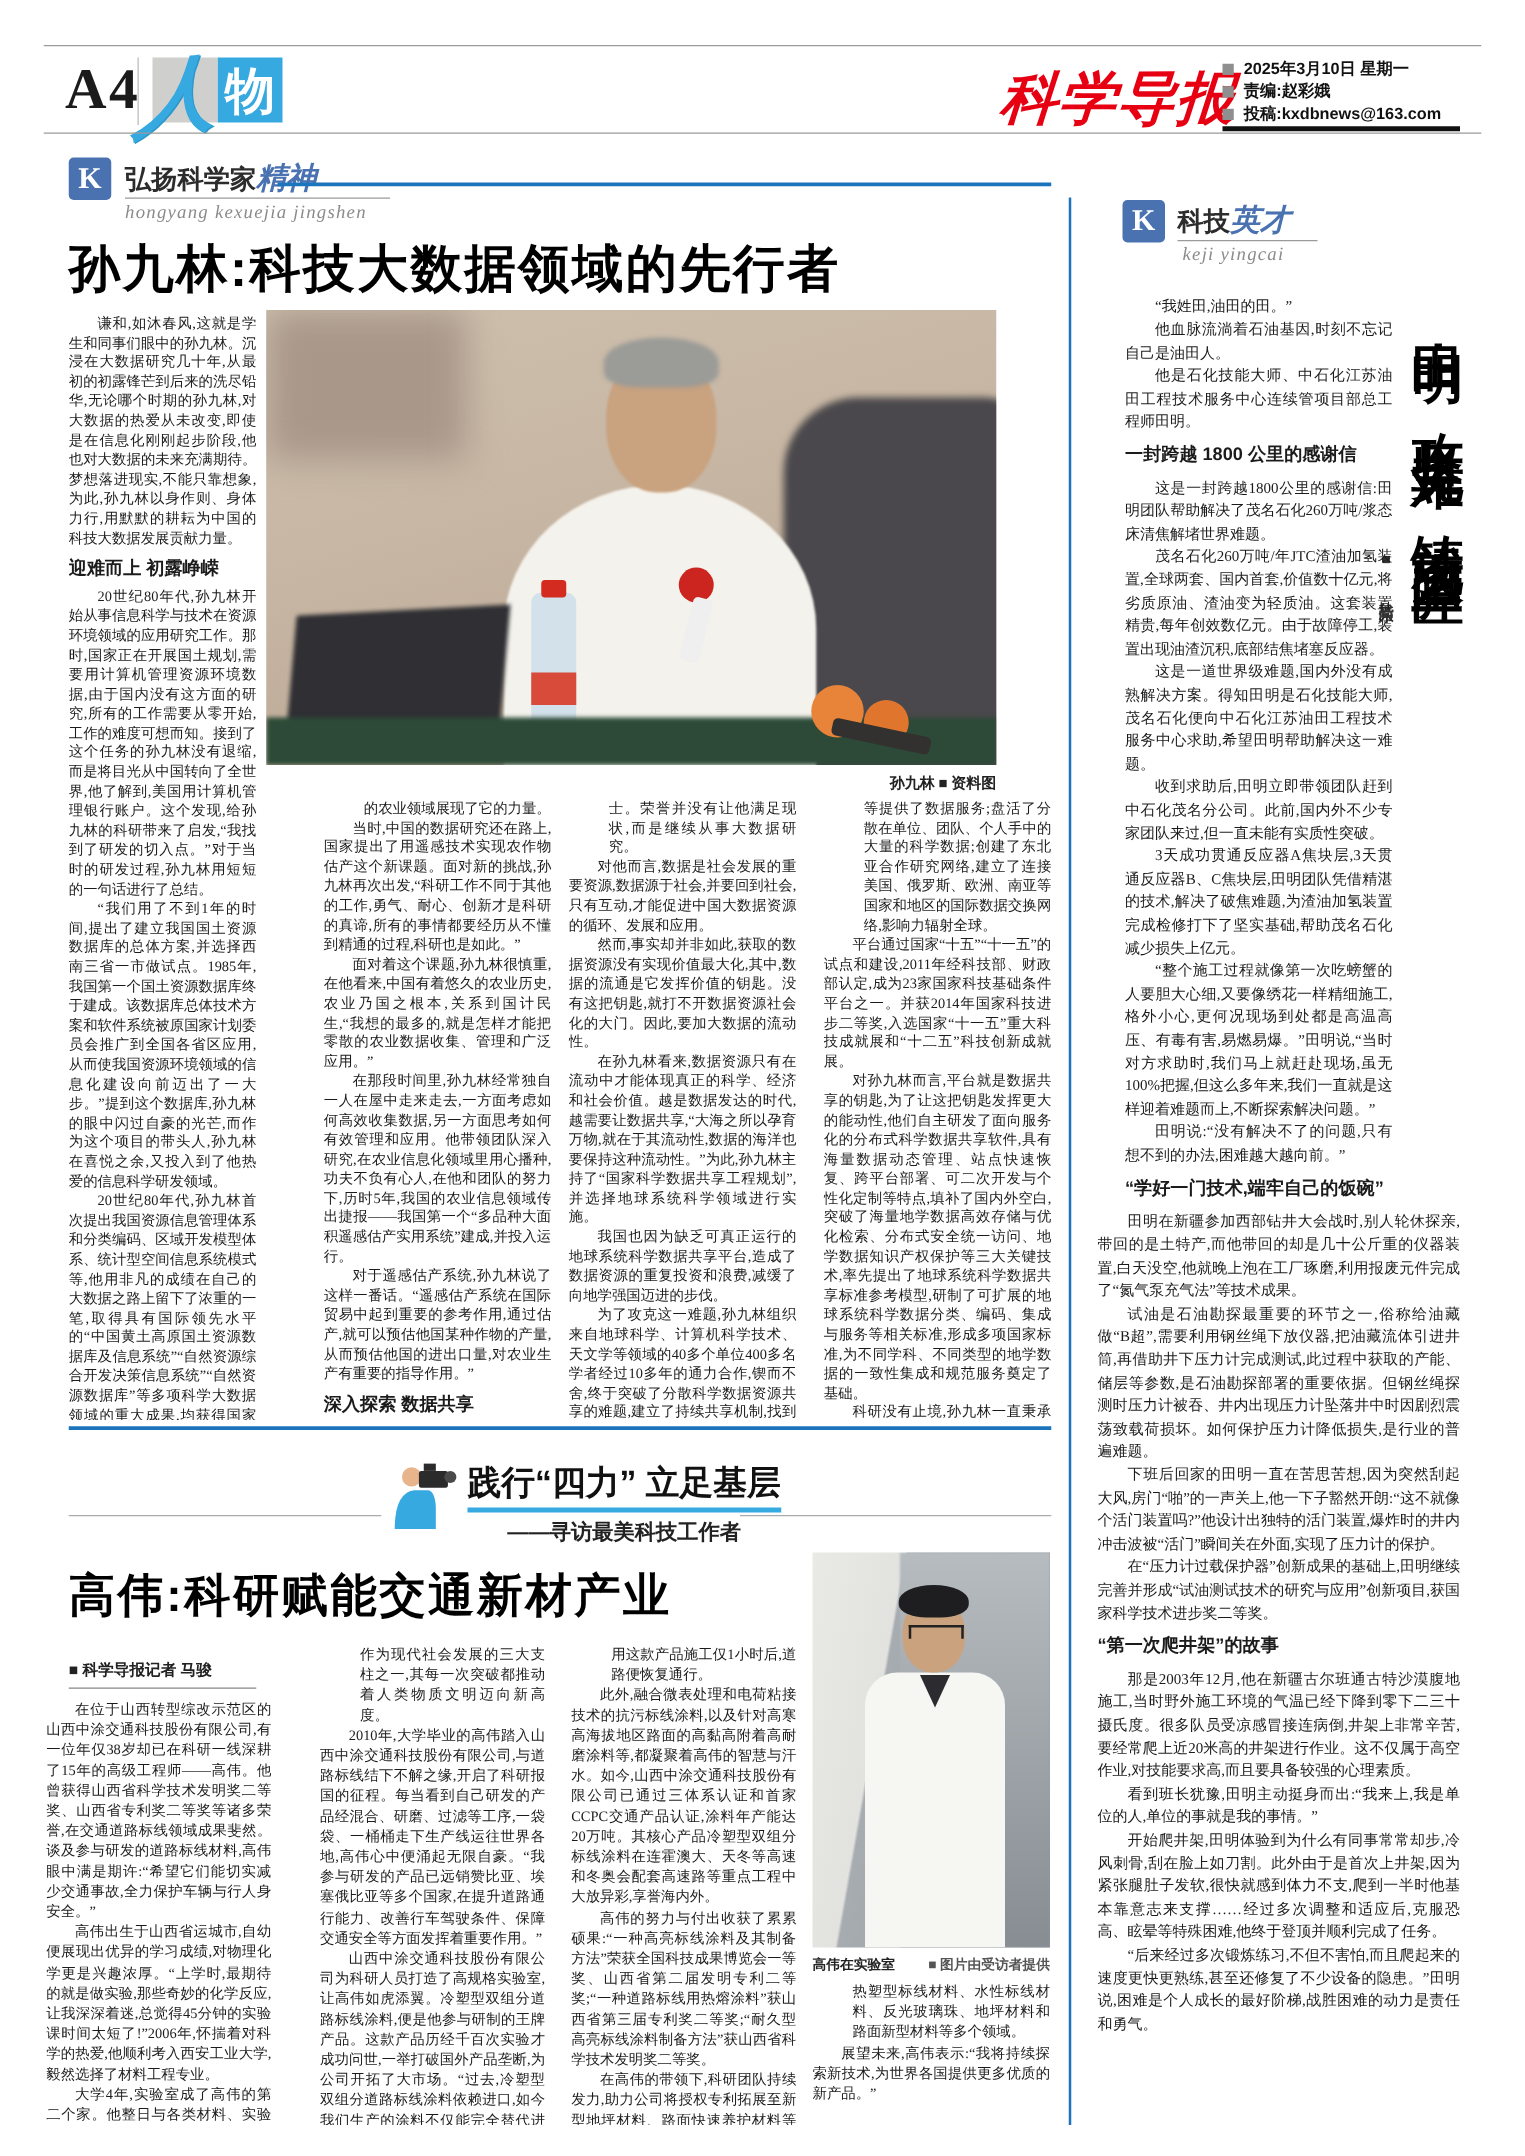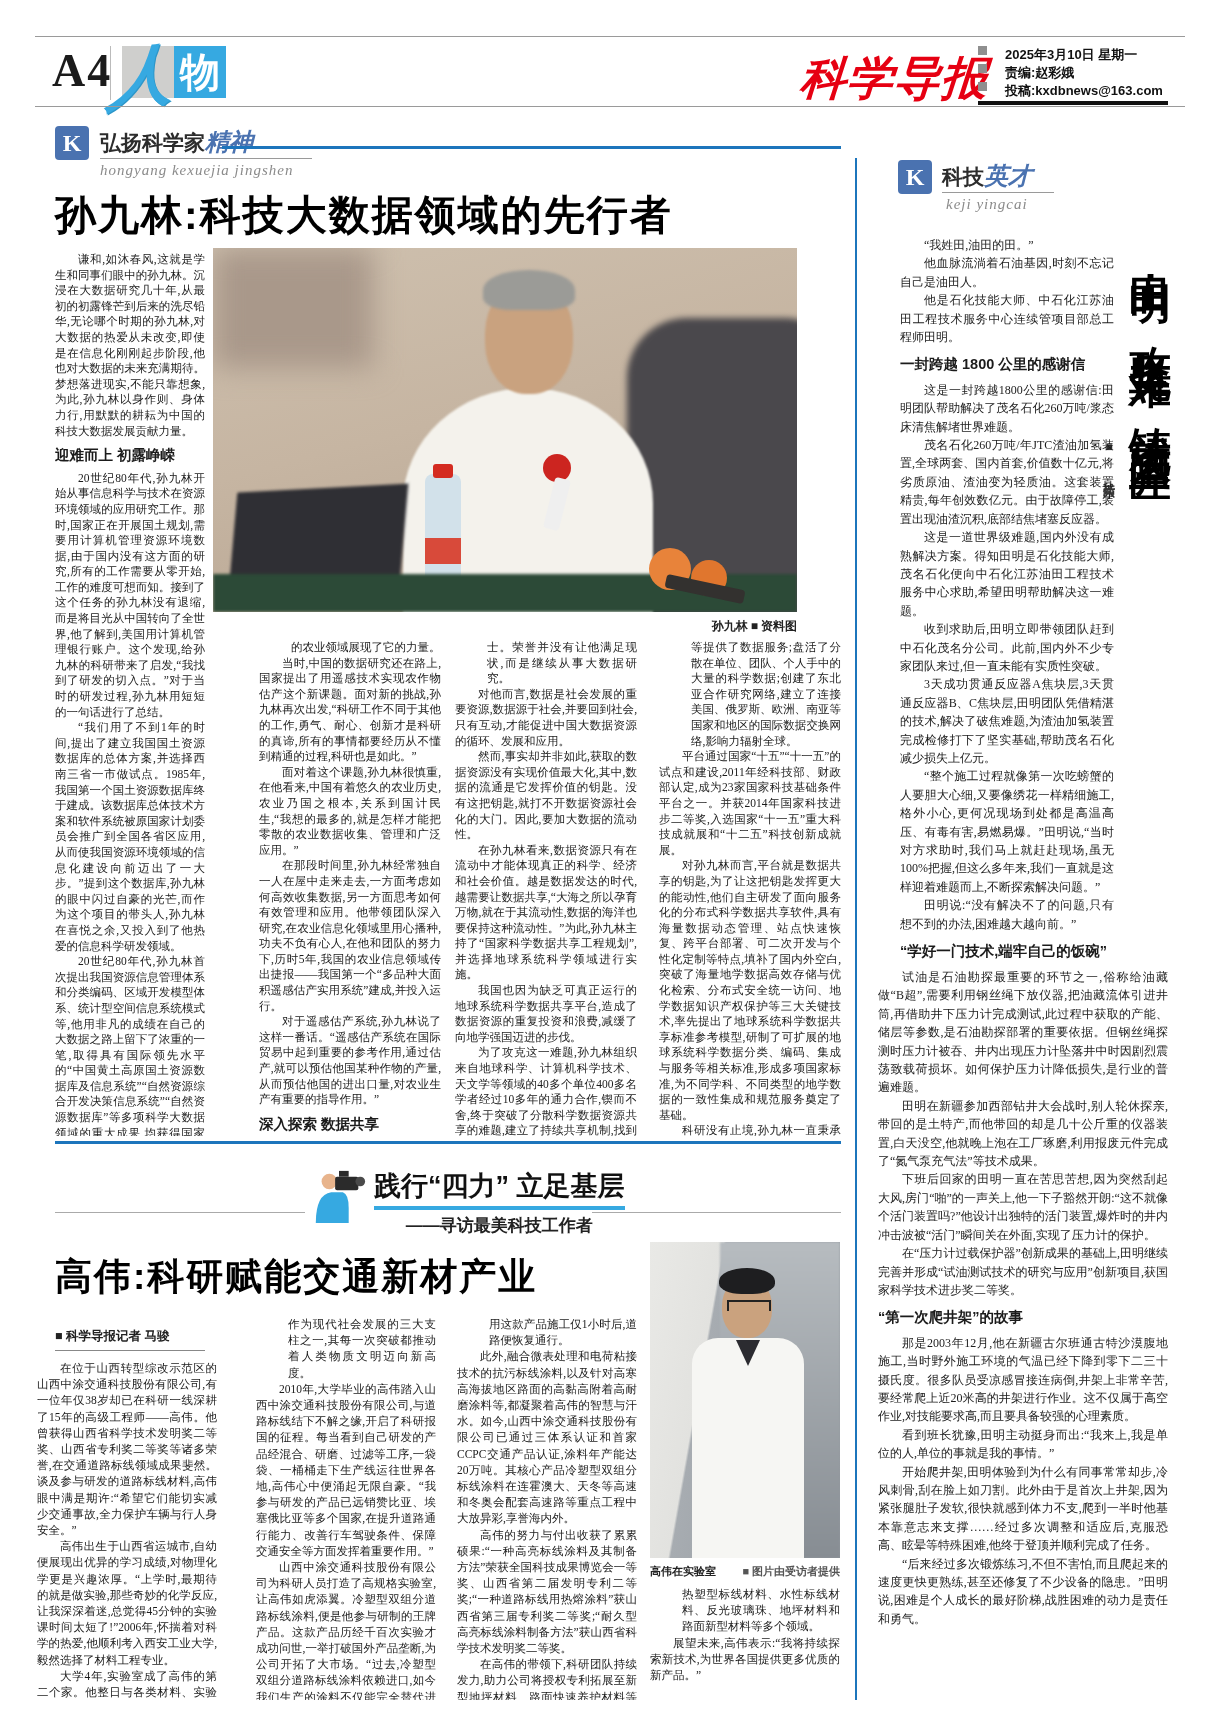--- a/index.html
+++ b/index.html
@@ -12,21 +12,21 @@
   
   .page-label{font-size:46px;font-weight:bold;letter-spacing:2px;}
   .logo-gray{width:52px;height:52px;background:#cfcfcd;}
   .logo-blue{width:52px;height:52px;background:#36a9e1;display:flex;align-items:center;justify-content:center;}
   .logo-wu{color:#fff;font-size:40px;font-weight:bold;font-family:"Liberation Sans",sans-serif;}
   .logo-ren{position:absolute;left:-14px;top:-14px;font-size:66px;font-weight:bold;color:#36a9e1;
             font-style:italic;transform:rotate(-6deg) skewX(-10deg);text-shadow:1px 1px 0 #2d96c8;}
   .masthead{font-size:46px;font-weight:bold;color:#e60012;font-style:italic;letter-spacing:1px;
             transform:skewX(-4deg);white-space:nowrap;}
   .hinfo{font-family:"Liberation Sans",sans-serif;font-size:13px;font-weight:bold;color:#111;
-         display:flex;gap:18px;height:18px;}
+         display:flex;align-items:center;gap:8px;height:18px;}
   .sq{display:inline-block;width:9px;height:9px;background:#8f8f8f;}
   .hbar{position:absolute;background:#111;height:4px;}
 
   
   .kbox{width:34px;height:34px;background:#4a72b0;border-radius:4px;color:#fff;display:flex;
         align-items:center;justify-content:center;font-size:24px;font-weight:bold;}
   .badge-title{font-family:"Liberation Sans",sans-serif;font-size:21px;font-weight:bold;color:#2c2c2c;}
   .badge-script{font-size:24px;font-weight:bold;font-style:italic;color:#4a72b0;}
   .badge-pinyin{font-size:15px;font-style:italic;color:#8b8b8b;letter-spacing:1px;}
   .badge-underline{position:absolute;background:#9a9a9a;height:1px;}
@@ -268,22 +268,22 @@
       <p class="para p">这是一封跨越1800公里的感谢信:田明团队帮助解决了茂名石化260万吨/浆态床清焦解堵世界难题。</p>
       <p class="para p">茂名石化260万吨/年JTC渣油加氢装置,全球两套、国内首套,价值数十亿元,将劣质原油、渣油变为轻质油。这套装置精贵,每年创效数亿元。由于故障停工,装置出现油渣沉积,底部结焦堵塞反应器。</p>
       <p class="para p">这是一道世界级难题,国内外没有成熟解决方案。得知田明是石化技能大师,茂名石化便向中石化江苏油田工程技术服务中心求助,希望田明帮助解决这一难题。</p>
       <p class="para p">收到求助后,田明立即带领团队赶到中石化茂名分公司。此前,国内外不少专家团队来过,但一直未能有实质性突破。</p>
       <p class="para p">3天成功贯通反应器A焦块层,3天贯通反应器B、C焦块层,田明团队凭借精湛的技术,解决了破焦难题,为渣油加氢装置完成检修打下了坚实基础,帮助茂名石化减少损失上亿元。</p>
       <p class="para p">“整个施工过程就像第一次吃螃蟹的人要胆大心细,又要像绣花一样精细施工,格外小心,更何况现场到处都是高温高压、有毒有害,易燃易爆。”田明说,“当时对方求助时,我们马上就赶赴现场,虽无100%把握,但这么多年来,我们一直就是这样迎着难题而上,不断探索解决问题。”</p>
       <p class="para p">田明说:“没有解决不了的问题,只有想不到的办法,困难越大越向前。”</p>
       <p class="para sub">“学好一门技术,端牢自己的饭碗”</p>
     </div>
   <div class="ncol s-col" style="left:878px;top:968px;width:290px;height:732px;">
+      <p class="para p">田明在新疆参加西部钻井大会战时,别人轮休探亲,带回的是土特产,而他带回的却是几十公斤重的仪器装置,白天没空,他就晚上泡在工厂琢磨,利用报废元件完成了“氮气泵充气法”等技术成果。</p>
       <p class="para p">试油是石油勘探最重要的环节之一,俗称给油藏做“B超”,需要利用钢丝绳下放仪器,把油藏流体引进井筒,再借助井下压力计完成测试,此过程中获取的产能、储层等参数,是石油勘探部署的重要依据。但钢丝绳探测时压力计被吞、井内出现压力计坠落井中时因剧烈震荡致载荷损坏。如何保护压力计降低损失,是行业的普遍难题。</p>
-      <p class="para p">田明在新疆参加西部钻井大会战时,别人轮休探亲,带回的是土特产,而他带回的却是几十公斤重的仪器装置,白天没空,他就晚上泡在工厂琢磨,利用报废元件完成了“氮气泵充气法”等技术成果。</p>
       <p class="para p">下班后回家的田明一直在苦思苦想,因为突然刮起大风,房门“啪”的一声关上,他一下子豁然开朗:“这不就像个活门装置吗?”他设计出独特的活门装置,爆炸时的井内冲击波被“活门”瞬间关在外面,实现了压力计的保护。</p>
       <p class="para p">在“压力计过载保护器”创新成果的基础上,田明继续完善并形成“试油测试技术的研究与应用”创新项目,获国家科学技术进步奖二等奖。</p>
       <p class="para sub">“第一次爬井架”的故事</p>
       <p class="para p">那是2003年12月,他在新疆古尔班通古特沙漠腹地施工,当时野外施工环境的气温已经下降到零下二三十摄氏度。很多队员受凉感冒接连病倒,井架上非常辛苦,要经常爬上近20米高的井架进行作业。这不仅属于高空作业,对技能要求高,而且要具备较强的心理素质。</p>
       <p class="para p">看到班长犹豫,田明主动挺身而出:“我来上,我是单位的人,单位的事就是我的事情。”</p>
       <p class="para p">开始爬井架,田明体验到为什么有同事常常却步,冷风刺骨,刮在脸上如刀割。此外由于是首次上井架,因为紧张腿肚子发软,很快就感到体力不支,爬到一半时他基本靠意志来支撑……经过多次调整和适应后,克服恐高、眩晕等特殊困难,他终于登顶并顺利完成了任务。</p>
       <p class="para p">“后来经过多次锻炼练习,不但不害怕,而且爬起来的速度更快更熟练,甚至还修复了不少设备的隐患。”田明说,困难是个人成长的最好阶梯,战胜困难的动力是责任和勇气。</p>
     </div>
 
 </div>

